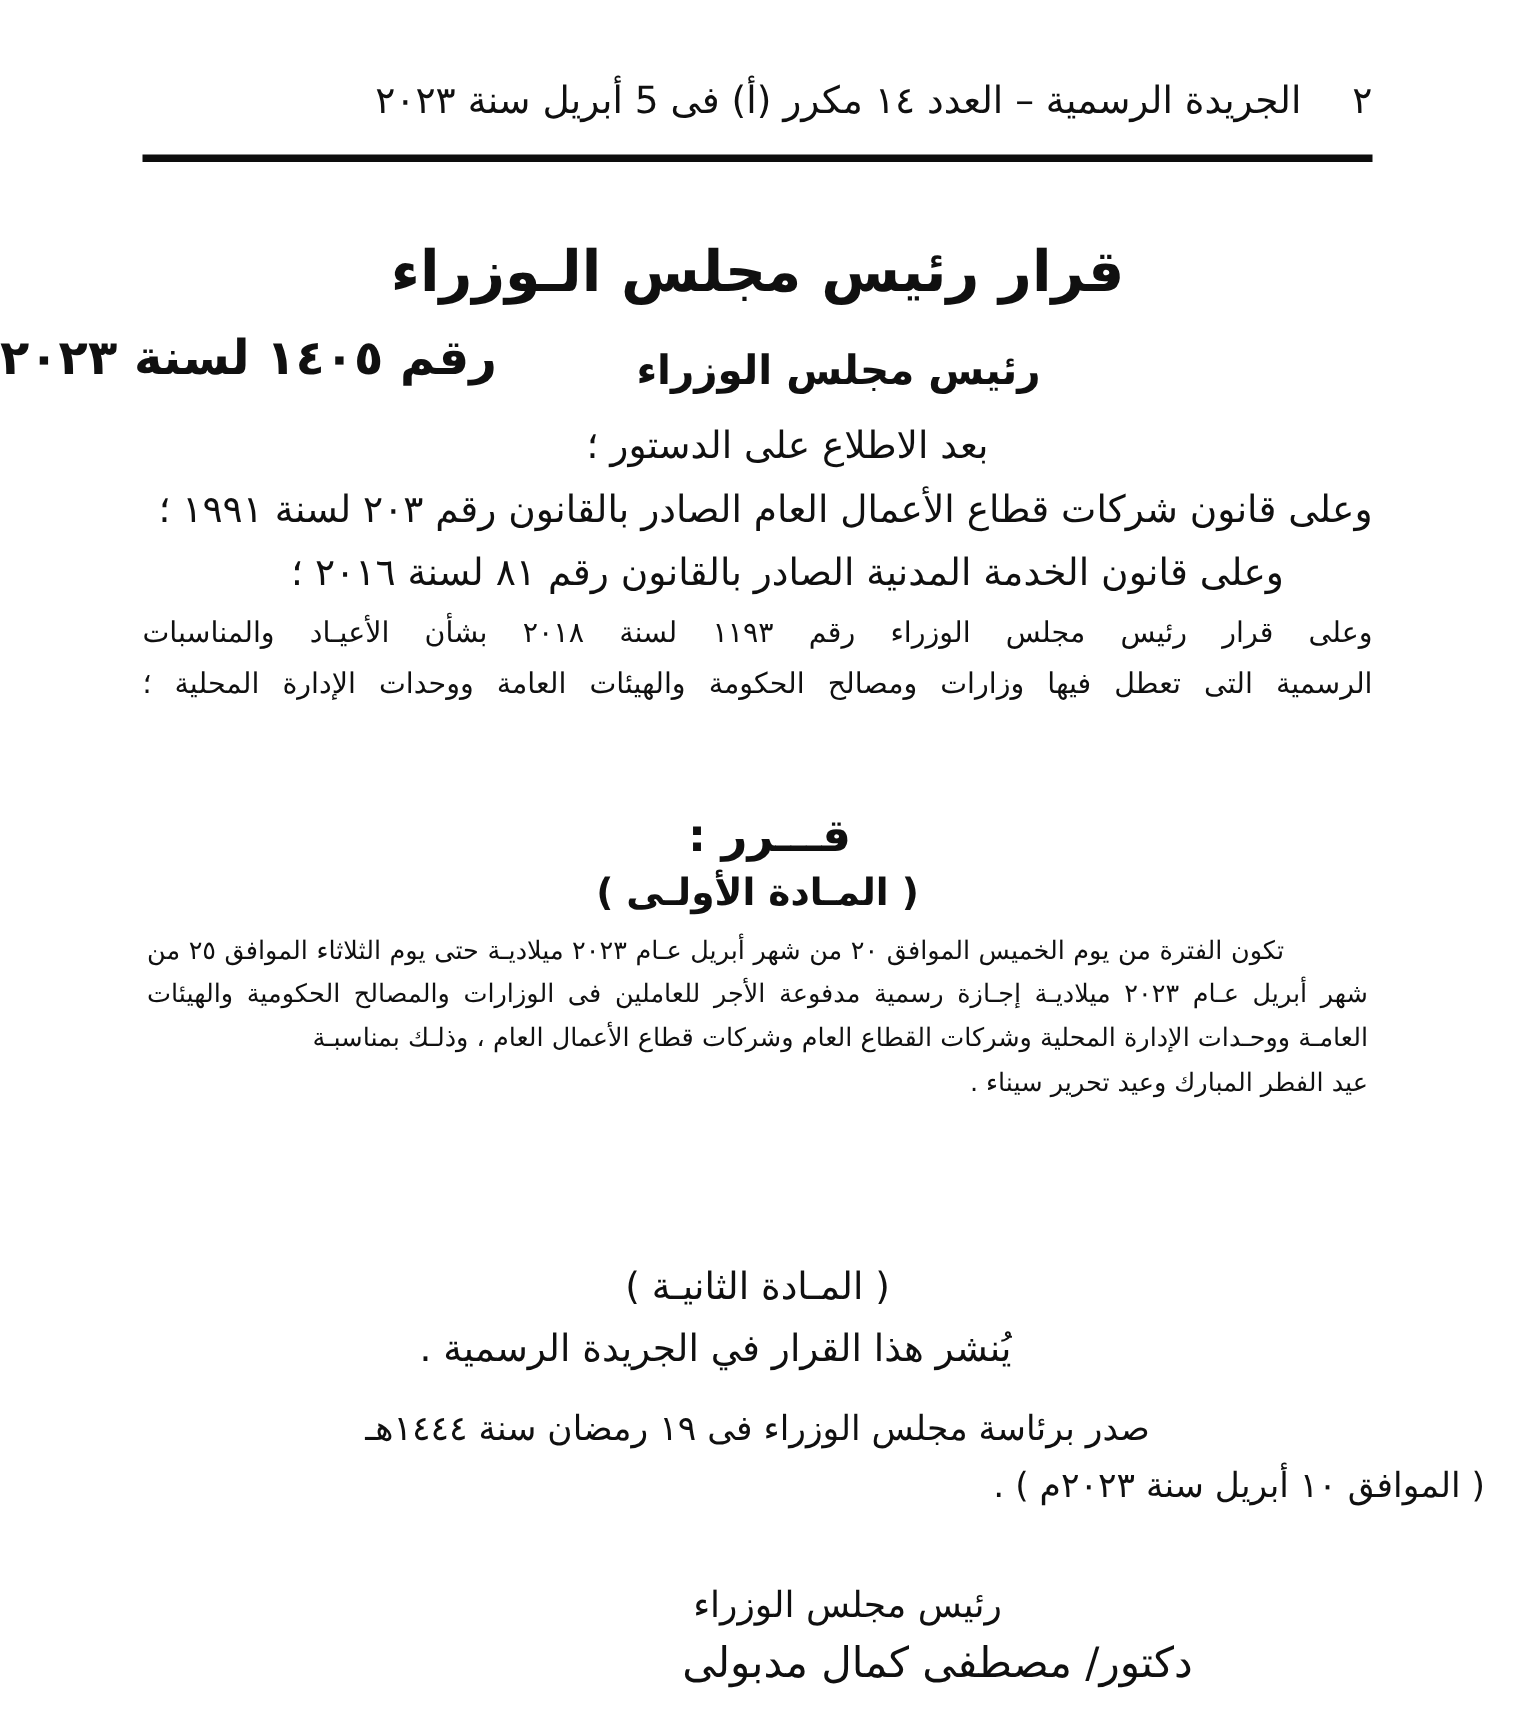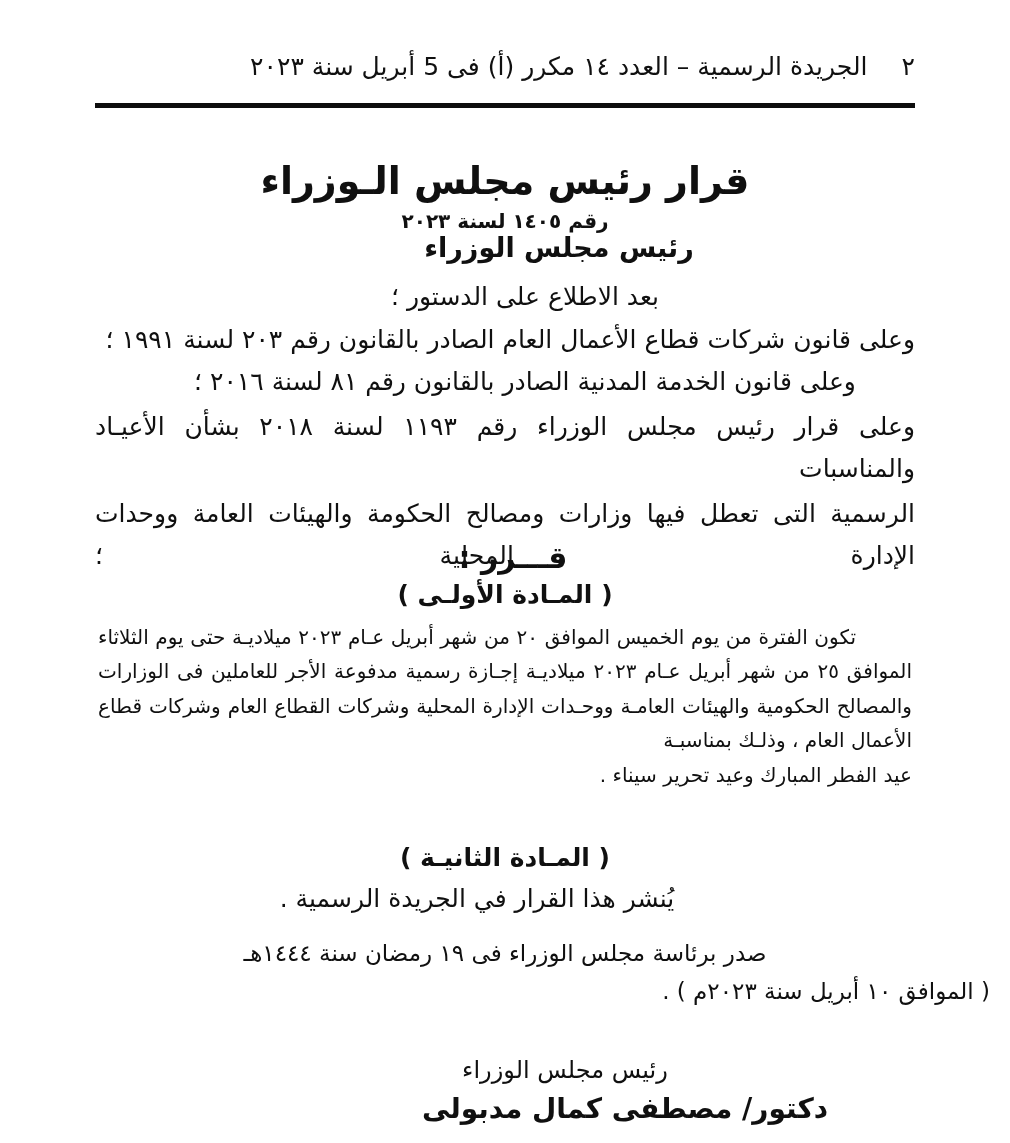--- a/index.html
+++ b/index.html
@@ -66,22 +66,22 @@
     font-size: 38px;
     font-weight: 700;
     letter-spacing: 1px;
     line-height: 1.18;
   }
   .decree-subtitle {
     position: absolute;
     top: 192px;
     left: 0;
     right: 0;
-    text-align: center;
-    font-size: 20px;
+    text-align: left;
+    font-size: 32px;
     font-weight: 700;
     letter-spacing: 0.5px;
   }
 
   
   .authority {
     position: absolute;
     top: 232px;
     left: 95px;
     right: 95px;
@@ -99,21 +99,21 @@
     right: 95px;
   }
   .preamble-line {
     font-size: 25px;
     line-height: 1.70;
     text-align: center;
     white-space: nowrap;
     margin-left: 40px;
   }
   .preamble-para {
-    font-size: 25px;
+    font-size: 19px;
     line-height: 1.70;
     text-align: justify;
     text-align-last: justify;
     margin-top: 2px;
   }
 
   
   .decided {
     position: absolute;
     top: 540px;
@@ -134,40 +134,40 @@
     right: 0;
     text-align: center;
     font-size: 25px;
     font-weight: 700;
   }
   .article-one-body {
     position: absolute;
     top: 620px;
     left: 98px;
     right: 98px;
-    font-size: 20px;
+    font-size: 17px;
     line-height: 1.72;
     text-align: justify;
     text-indent: 56px;
   }
   .article-one-body .last-line {
     display: block;
     text-indent: 0;
     text-align: right;
   }
 
   
   .article-two-heading {
     position: absolute;
     top: 843px;
     left: 0;
     right: 0;
     text-align: center;
     font-size: 25px;
-    font-weight: 700;
+    font-weight: 400;
   }
   .article-two-body {
     position: absolute;
     top: 884px;
     left: 0;
     right: 0;
     text-align: center;
     font-size: 25px;
     padding-right: 80px;
     margin-left: 24px;
@@ -202,21 +202,21 @@
     font-size: 24px;
     padding-left: 120px;
   }
   .signature-name {
     position: absolute;
     top: 1092px;
     left: 0;
     right: 0;
     text-align: center;
     font-size: 28px;
-    font-weight: 700;
+    font-weight: 400;
     padding-left: 240px;
   }
 </style>
 </head>
 <body>
 
 <div class="page">
 
   <div class="running-head">
     <span class="folio">٢</span>

